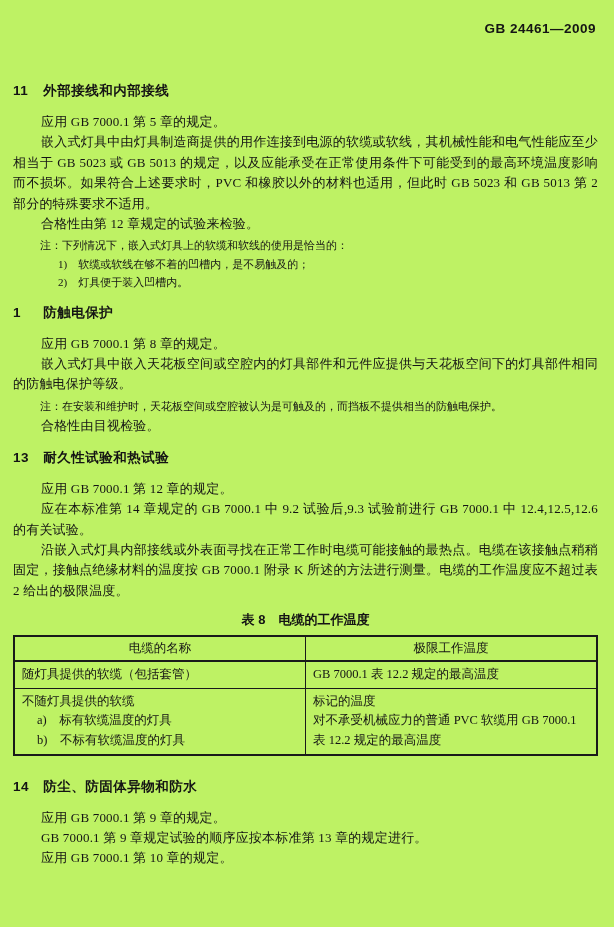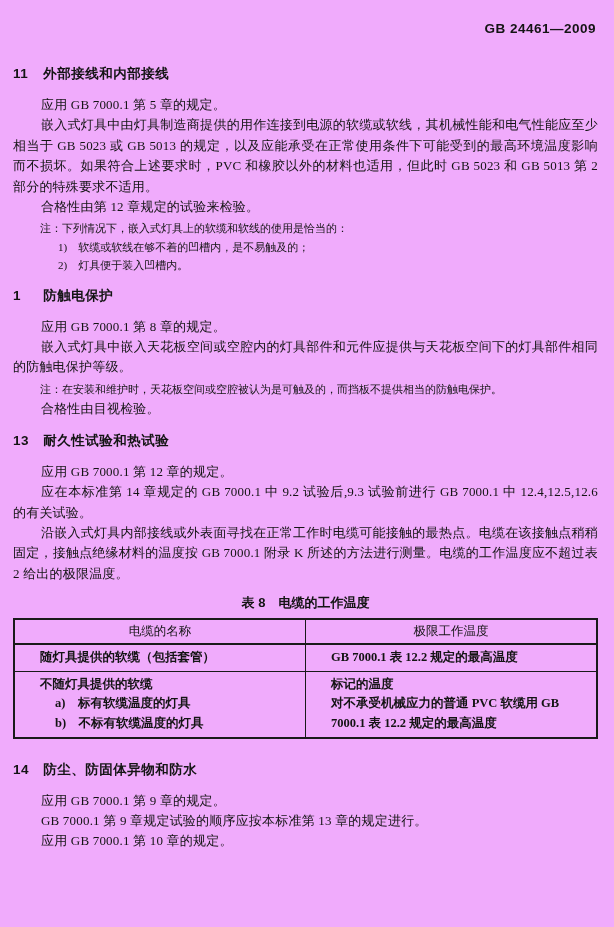--- a/index.html
+++ b/index.html
@@ -1,20 +1,20 @@
 <!DOCTYPE html>
 <html lang="zh"><head>
 <meta charset="utf-8">
 <style>
   html,body{margin:0;padding:0;background:#ffffff;}
   .page{
     position:relative;
     width:614px;height:927px;
     margin:0 auto;
-    background:#f0abfc;
+    background:#bef264;
     color:#141414;
     font-family:"Liberation Serif","DejaVu Serif",serif;
     overflow:hidden;
     box-sizing:border-box;
     padding:21px 16px 0 13px;
   }
   .doc-header{
     text-align:right;
     font-family:"Liberation Sans","DejaVu Sans",sans-serif;
     font-weight:bold;
@@ -24,21 +24,21 @@
     padding-right:2px;
   }
   .sec-heading{
     margin:10px 0 11px 0;
     font-family:"Liberation Sans","DejaVu Sans",sans-serif;
     font-weight:bold;
     font-size:13.5px;
     line-height:21px;
     letter-spacing:0.5px;
   }
-  .sec-heading.first{ margin-top:26px; }
+  .sec-heading.first{ margin-top:43px; }
   .sec-num{ display:inline-block; min-width:26px; }
   .body-p{
     margin:0;
     font-size:13px;
     line-height:20.4px;
     text-indent:2.15em;
     text-align:justify;
     letter-spacing:0.2px;
   }
   .note-block{ margin:2px 0 1px 0; }
@@ -76,23 +76,22 @@
     font-size:12.5px;
     text-align:center;
     padding:3px 6px;
     height:16px;
     font-family:Liberation Mono, monospace;
   }
   table.data-table td{
     border:1px solid #1a1a1a;
     font-size:12.5px;
     vertical-align:top;
-    padding:3px 25px;
+    padding:3px 7px;
     line-height:19.6px;
-    font-weight:bold;
   }
   td .cell-line{ margin:0; }
   td .cell-sub{ margin:0; padding-left:1.2em; }
   .spacer-after-table{ height:10px; }
 </style>
 </head>
 <body>
 
 <div class="page">
 

